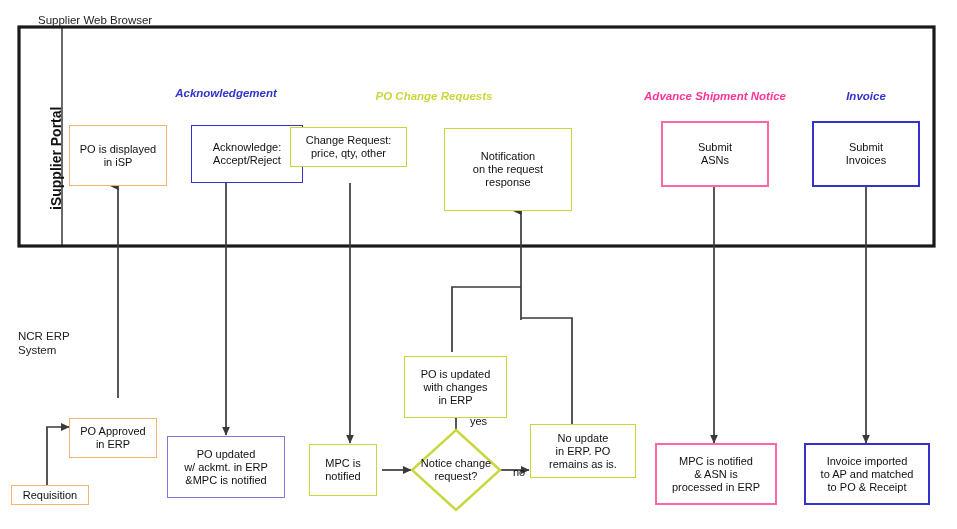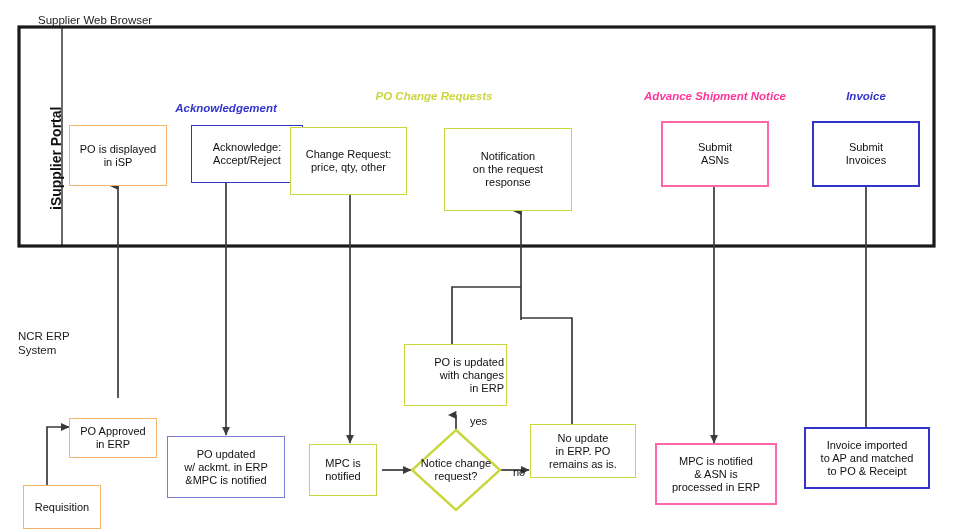--- a/index.html
+++ b/index.html
@@ -112,40 +112,40 @@
     <path d="M866 187 L866 443" fill="none" stroke="#3A3A3A" stroke-width="1.7" marker-end="url(#arrowHead)"></path>
   </svg>
 
   <div class="lane-label" style="left:38px; top:14px;">Supplier Web Browser</div>
 
   <div class="portal-label" style="left:48px; top:210px; transform:rotate(-90deg);">iSupplier Portal</div>
 
   <div class="lane-label" style="left:18px; top:330px;">NCR ERP</div>
   <div class="lane-label" style="left:18px; top:344px;">System</div>
 
-  <div class="section-title" style="left:141px; top:102px; width:170px; color:#3333CC;">Acknowledgement</div>
+  <div class="section-title" style="left:141px; top:87px; width:170px; color:#3333CC;">Acknowledgement</div>
   <div class="section-title" style="left:320px; top:90px; width:228px; color:#C9D63C;">PO Change Requests</div>
   <div class="section-title" style="left:604px; top:90px; width:222px; color:#FF3399;">Advance Shipment Notice</div>
   <div class="section-title" style="left:806px; top:90px; width:120px; color:#3333CC;">Invoice</div>
 
   <div class="node" style="left:69px; top:125px; width:98px; height:61px; border-color:#F7B26B;">
     <span>
       <span>PO is displayed</span>
       <span>in iSP</span>
     </span>
   </div>
 
   <div class="node" style="left:180px; top:125px; width:112px; height:58px; border-color:#3333CC;margin-left:11px;">
     <span>
       <span>Acknowledge:</span>
       <span>Accept/Reject</span>
     </span>
   </div>
 
-  <div class="node" style="left:290px; top:127px; width:117px; height:68px; border-color:#C9D63C;">
+  <div class="node" style="left:290px; top:127px; width:117px; height:40px; border-color:#C9D63C;">
     <span>
       <span>Change Request:</span>
       <span>price, qty, other</span>
     </span>
   </div>
 
   <div class="node" style="left:444px; top:128px; width:128px; height:83px; border-color:#C9D63C;">
     <span>
       <span>Notification</span>
       <span>on the request</span>
@@ -160,21 +160,21 @@
     </span>
   </div>
 
   <div class="node" style="left:812px; top:121px; width:108px; height:66px; border-color:#3333CC; border-width:2px;">
     <span>
       <span>Submit</span>
       <span>Invoices</span>
     </span>
   </div>
 
-  <div class="node" style="left:23px; top:485px; width:78px; height:44px; border-color:#F7B26B;">
+  <div class="node" style="left:11px; top:485px; width:78px; height:20px; border-color:#F7B26B;">
     <span>
       <span>Requisition</span>
     </span>
   </div>
 
   <div class="node" style="left:69px; top:398px; width:88px; height:40px; border-color:#F7B26B;margin-top:20px;">
     <span>
       <span>PO Approved</span>
       <span>in ERP</span>
     </span>
@@ -201,21 +201,21 @@
     </svg>
     <div class="diamond-text">
       <span>
         <span>Notice</span>
         <span>change</span>
         <span>request?</span>
       </span>
     </div>
   </div>
 
-  <div class="node" style="left:404px; top:344px; width:103px; height:62px; border-color:#C9D63C;text-align:right;">
+  <div class="node" style="left:404px; top:356px; width:103px; height:62px; border-color:#C9D63C;">
     <span>
       <span>PO is updated</span>
       <span>with changes</span>
       <span>in ERP</span>
     </span>
   </div>
 
   <div class="node" style="left:530px; top:424px; width:106px; height:54px; border-color:#C9D63C;">
     <span>
       <span>No update</span>
@@ -225,21 +225,21 @@
   </div>
 
   <div class="node" style="left:655px; top:443px; width:122px; height:62px; border-color:#FF66AA; border-width:2px;">
     <span>
       <span>MPC is notified</span>
       <span>&amp; ASN is</span>
       <span>processed in ERP</span>
     </span>
   </div>
 
-  <div class="node" style="left:804px; top:427px; width:126px; height:62px; border-color:#3333CC; border-width:2px;">
+  <div class="node" style="left:804px; top:443px; width:126px; height:62px; border-color:#3333CC; border-width:2px;">
     <span>
       <span>Invoice imported</span>
       <span>to AP and matched</span>
       <span>to PO &amp; Receipt</span>
     </span>
   </div>
 
   <div class="edge-label" style="left:458px; top:415px;">yes</div>
   <div class="edge-label" style="left:501px; top:446px;margin-top:20px;">no</div>
 

